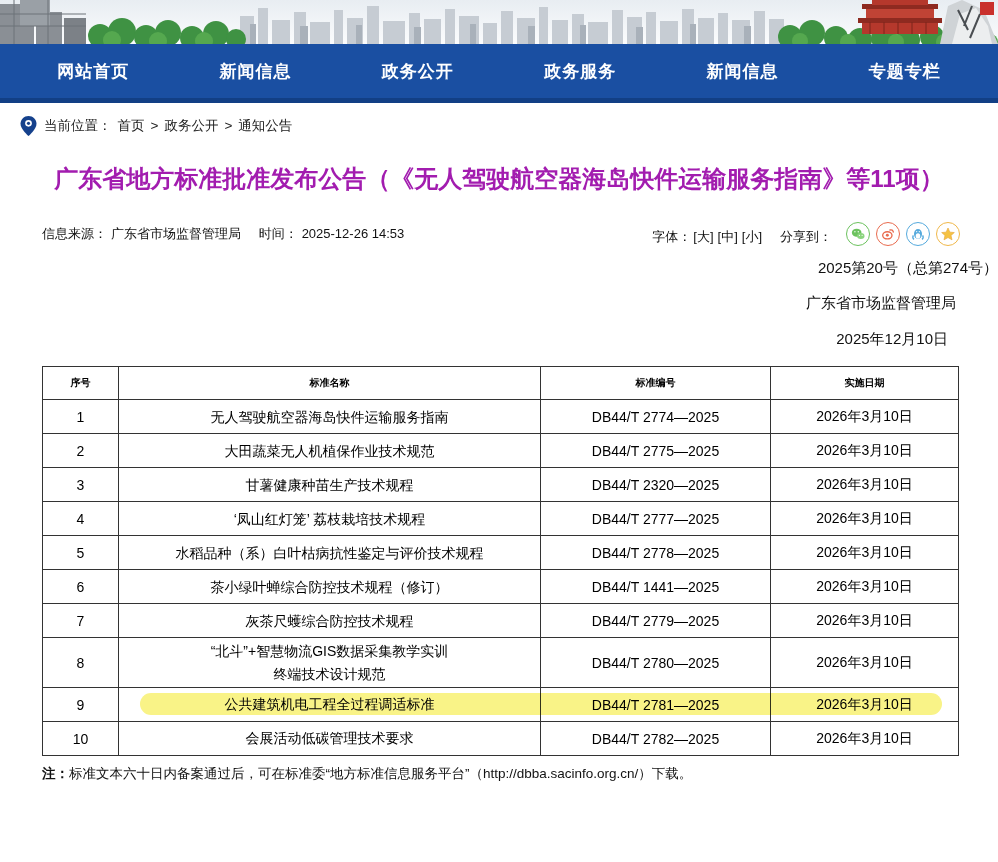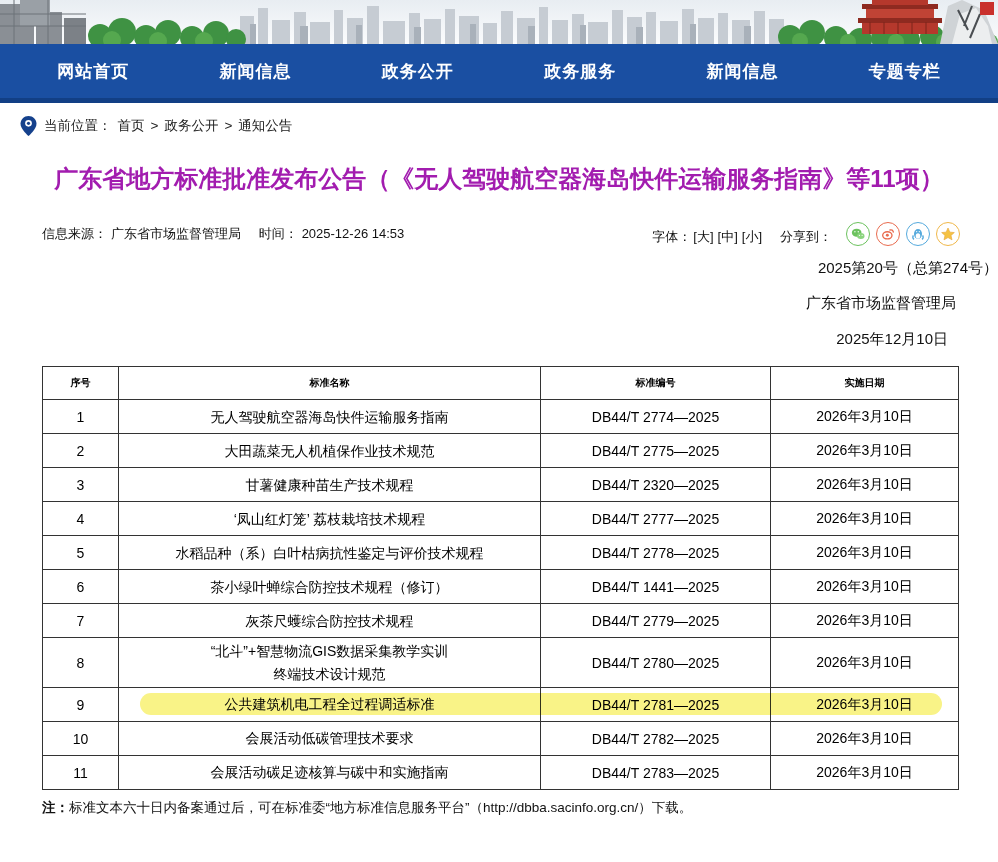--- a/index.html
+++ b/index.html
@@ -327,26 +327,20 @@
             <td class="cell-name">公共建筑机电工程全过程调适标准</td>
             <td class="cell-code">DB44/T 2781—2025</td>
             <td class="cell-date">2026年3月10日</td>
           </tr>
           <tr>
             <td class="cell-no">10</td>
             <td class="cell-name">会展活动低碳管理技术要求</td>
             <td class="cell-code">DB44/T 2782—2025</td>
             <td class="cell-date">2026年3月10日</td>
           </tr>
-          <tr>
-            <td class="cell-no">11</td>
-            <td class="cell-name">会展活动碳足迹核算与碳中和实施指南</td>
-            <td class="cell-code">DB44/T 2783—2025</td>
-            <td class="cell-date">2026年3月10日</td>
-          </tr>
         </tbody>
     </table>
     <div class="hl-band" id="hl-band" style="left: 98px; width: 802px; top: 327px; height: 22px; background: rgb(247, 239, 94);"></div>
   </div>
 
   <p class="note"><b>注：</b><span>标准文本六十日内备案通过后，可在标准委“地方标准信息服务平台”（http://dbba.sacinfo.org.cn/）下载。</span></p>
 
 </div>
 
 </body></html>

